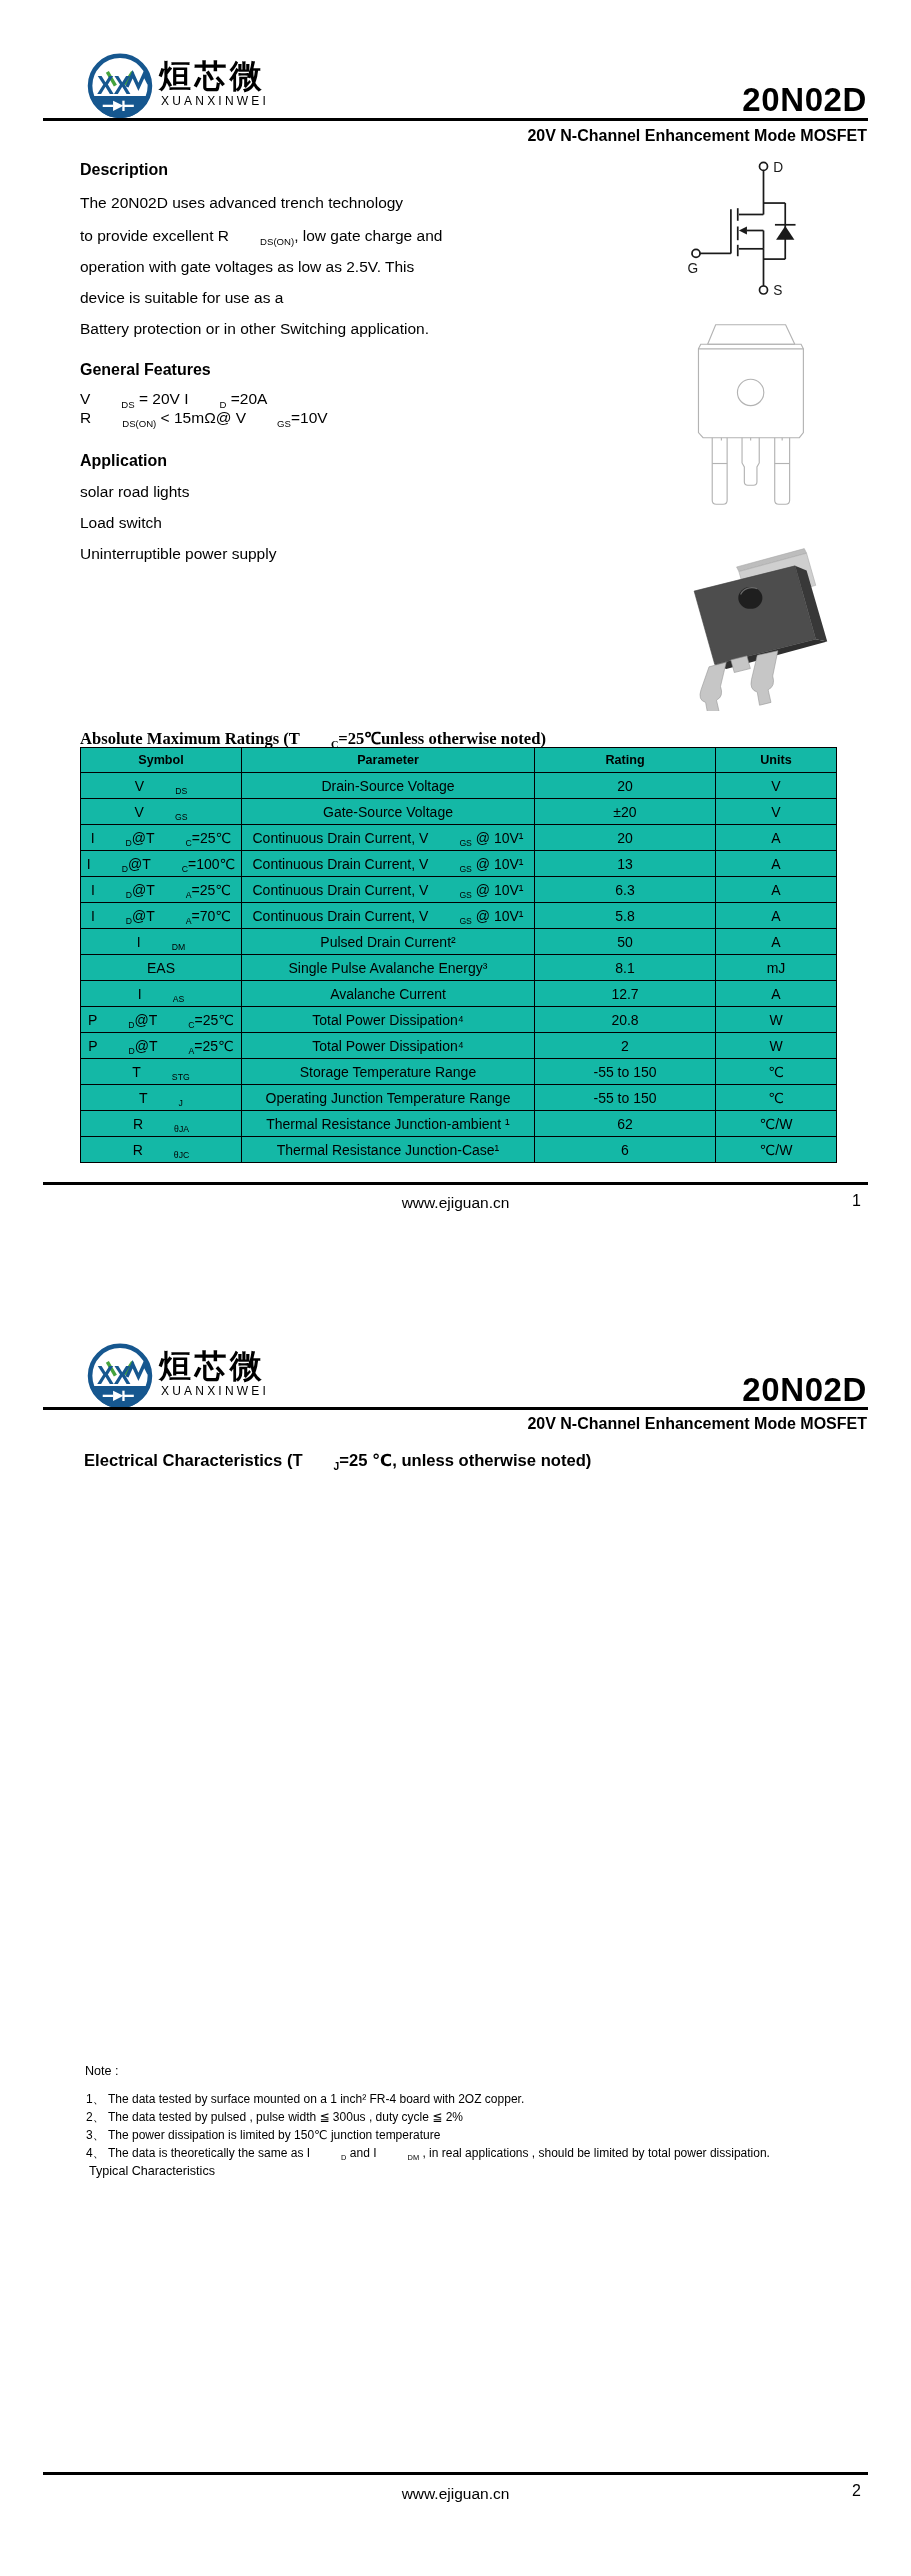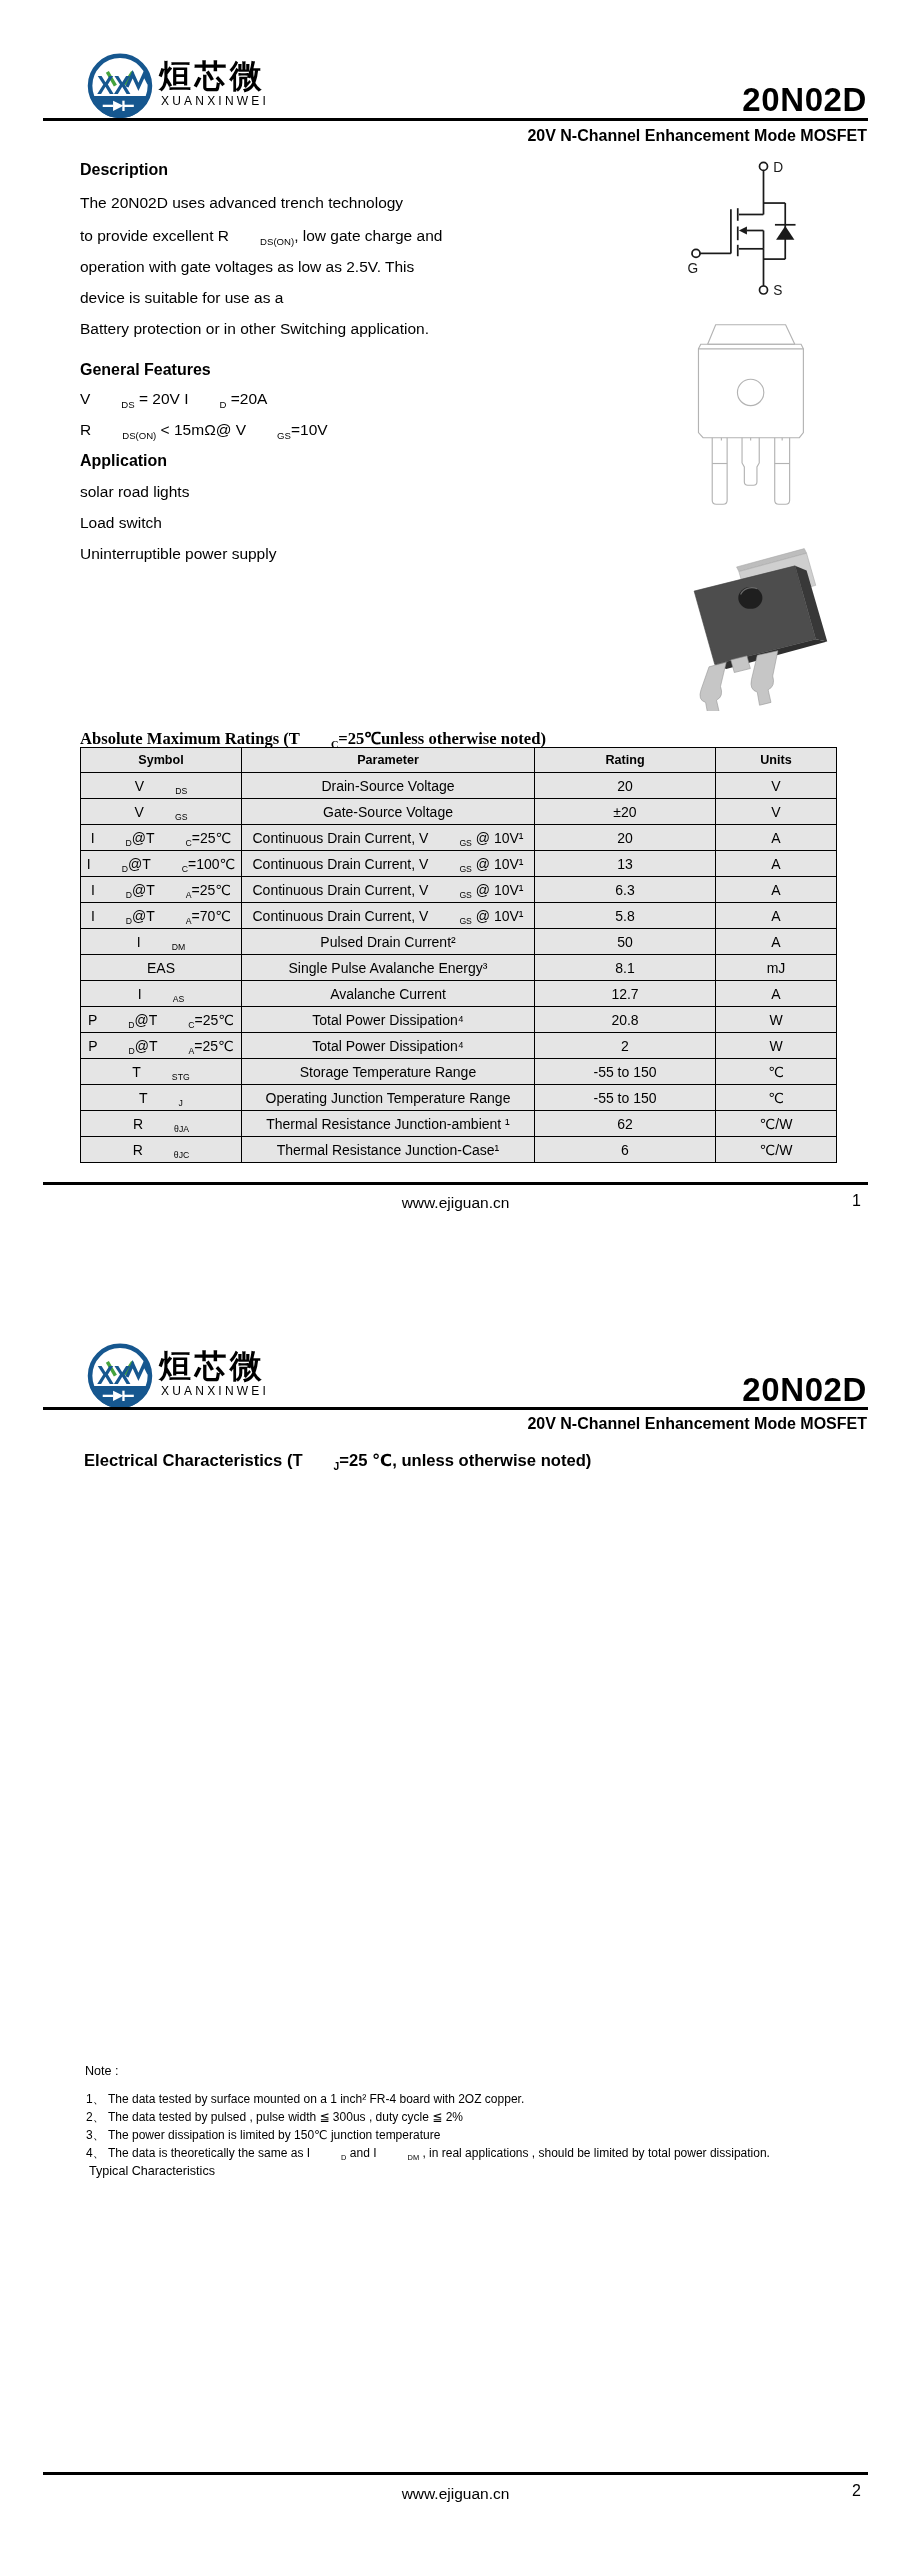--- a/index.html
+++ b/index.html
@@ -11,21 +11,21 @@
   .rule{position:absolute;background:#000;height:3.4px;left:43px;width:825px;}
   .part-number{position:absolute;left:516px;width:351px;text-align:right;top:81px;
                font-size:33px;font-weight:700;letter-spacing:0.6px;}
   .subtitle{position:absolute;left:367px;width:500px;text-align:right;top:127px;
             font-size:16px;font-weight:700;}
   .h-sec{font-size:16px;font-weight:700;}
   .body-line{font-size:15.5px;}
   .logo-cn{font-size:32px;font-weight:700;letter-spacing:3.4px;}
   .logo-latin{font-size:12px;letter-spacing:3.2px;font-weight:400;}
   sub{font-size:0.62em;line-height:0;margin-left:31px;}
-  table{border-collapse:collapse;table-layout:fixed;background:#e5e5e5;padding-left:36px;}
+  table{border-collapse:collapse;table-layout:fixed;background:#14b8a6;padding-left:36px;}
   th,td{border:1.1px solid #000;text-align:center;vertical-align:middle;padding:0 2.3px;overflow:hidden;}
   th{font-size:12.6px;font-weight:700;}
   td{font-size:14px;}
   #amr-table{position:absolute;left:80px;top:747px;width:755px;}
   #amr-table tr{height:26px;}
   #amr-table .hrow{height:25px;}
   .footer-url{position:absolute;left:0;width:911px;text-align:center;font-size:15.5px;}
   .footer-num{position:absolute;left:792px;width:69px;text-align:right;font-size:16px;}
   .note-line{position:absolute;left:86px;font-size:12px;}
 </style>
@@ -57,21 +57,21 @@
 
     <div class="abs h-sec" style="left:80px;top:161px;">Description</div>
     <div class="abs body-line" style="left:80px;top:194px;"><span>The 20N02D uses advanced trench technology</span></div>
     <div class="abs body-line" style="left:80px;top:227px;"><span>to provide excellent R</span><sub>DS(ON)</sub><span>, low gate charge and</span></div>
     <div class="abs body-line" style="left:80px;top:258px;"><span>operation with gate voltages as low as 2.5V. This</span></div>
     <div class="abs body-line" style="left:80px;top:289px;"><span>device is suitable for use as a</span></div>
     <div class="abs body-line" style="left:80px;top:320px;"><span>Battery protection or in other Switching application.</span></div>
 
     <div class="abs h-sec" style="left:80px;top:361px;">General Features</div>
     <div class="abs body-line" style="left:80px;top:390px;"><span>V</span><sub>DS</sub><span> = 20V  I</span><sub>D</sub><span> =20A</span></div>
-    <div class="abs body-line" style="left:80px;top:421px;"><span>R</span><sub>DS(ON)</sub><span> &lt; 15mΩ@ V</span><sub>GS</sub><span>=10V</span></div>
+    <div class="abs body-line" style="left:80px;top:409px;"><span>R</span><sub>DS(ON)</sub><span> &lt; 15mΩ@ V</span><sub>GS</sub><span>=10V</span></div>
 
     <div class="abs h-sec" style="left:80px;top:452px;">Application</div>
     <div class="abs body-line" style="left:80px;top:483px;">solar road lights</div>
     <div class="abs body-line" style="left:80px;top:514px;">Load switch</div>
     <div class="abs body-line" style="left:80px;top:545px;">Uninterruptible power supply</div>
 
     <svg class="abs" style="left:686px;top:159px;" width="155" height="143" viewBox="0 0 270 250">
       <g stroke="#1a1a1a" stroke-width="3" fill="none">
         <circle cx="135" cy="13" r="7"></circle>
         <line x1="135" y1="20" x2="135" y2="97"></line>

